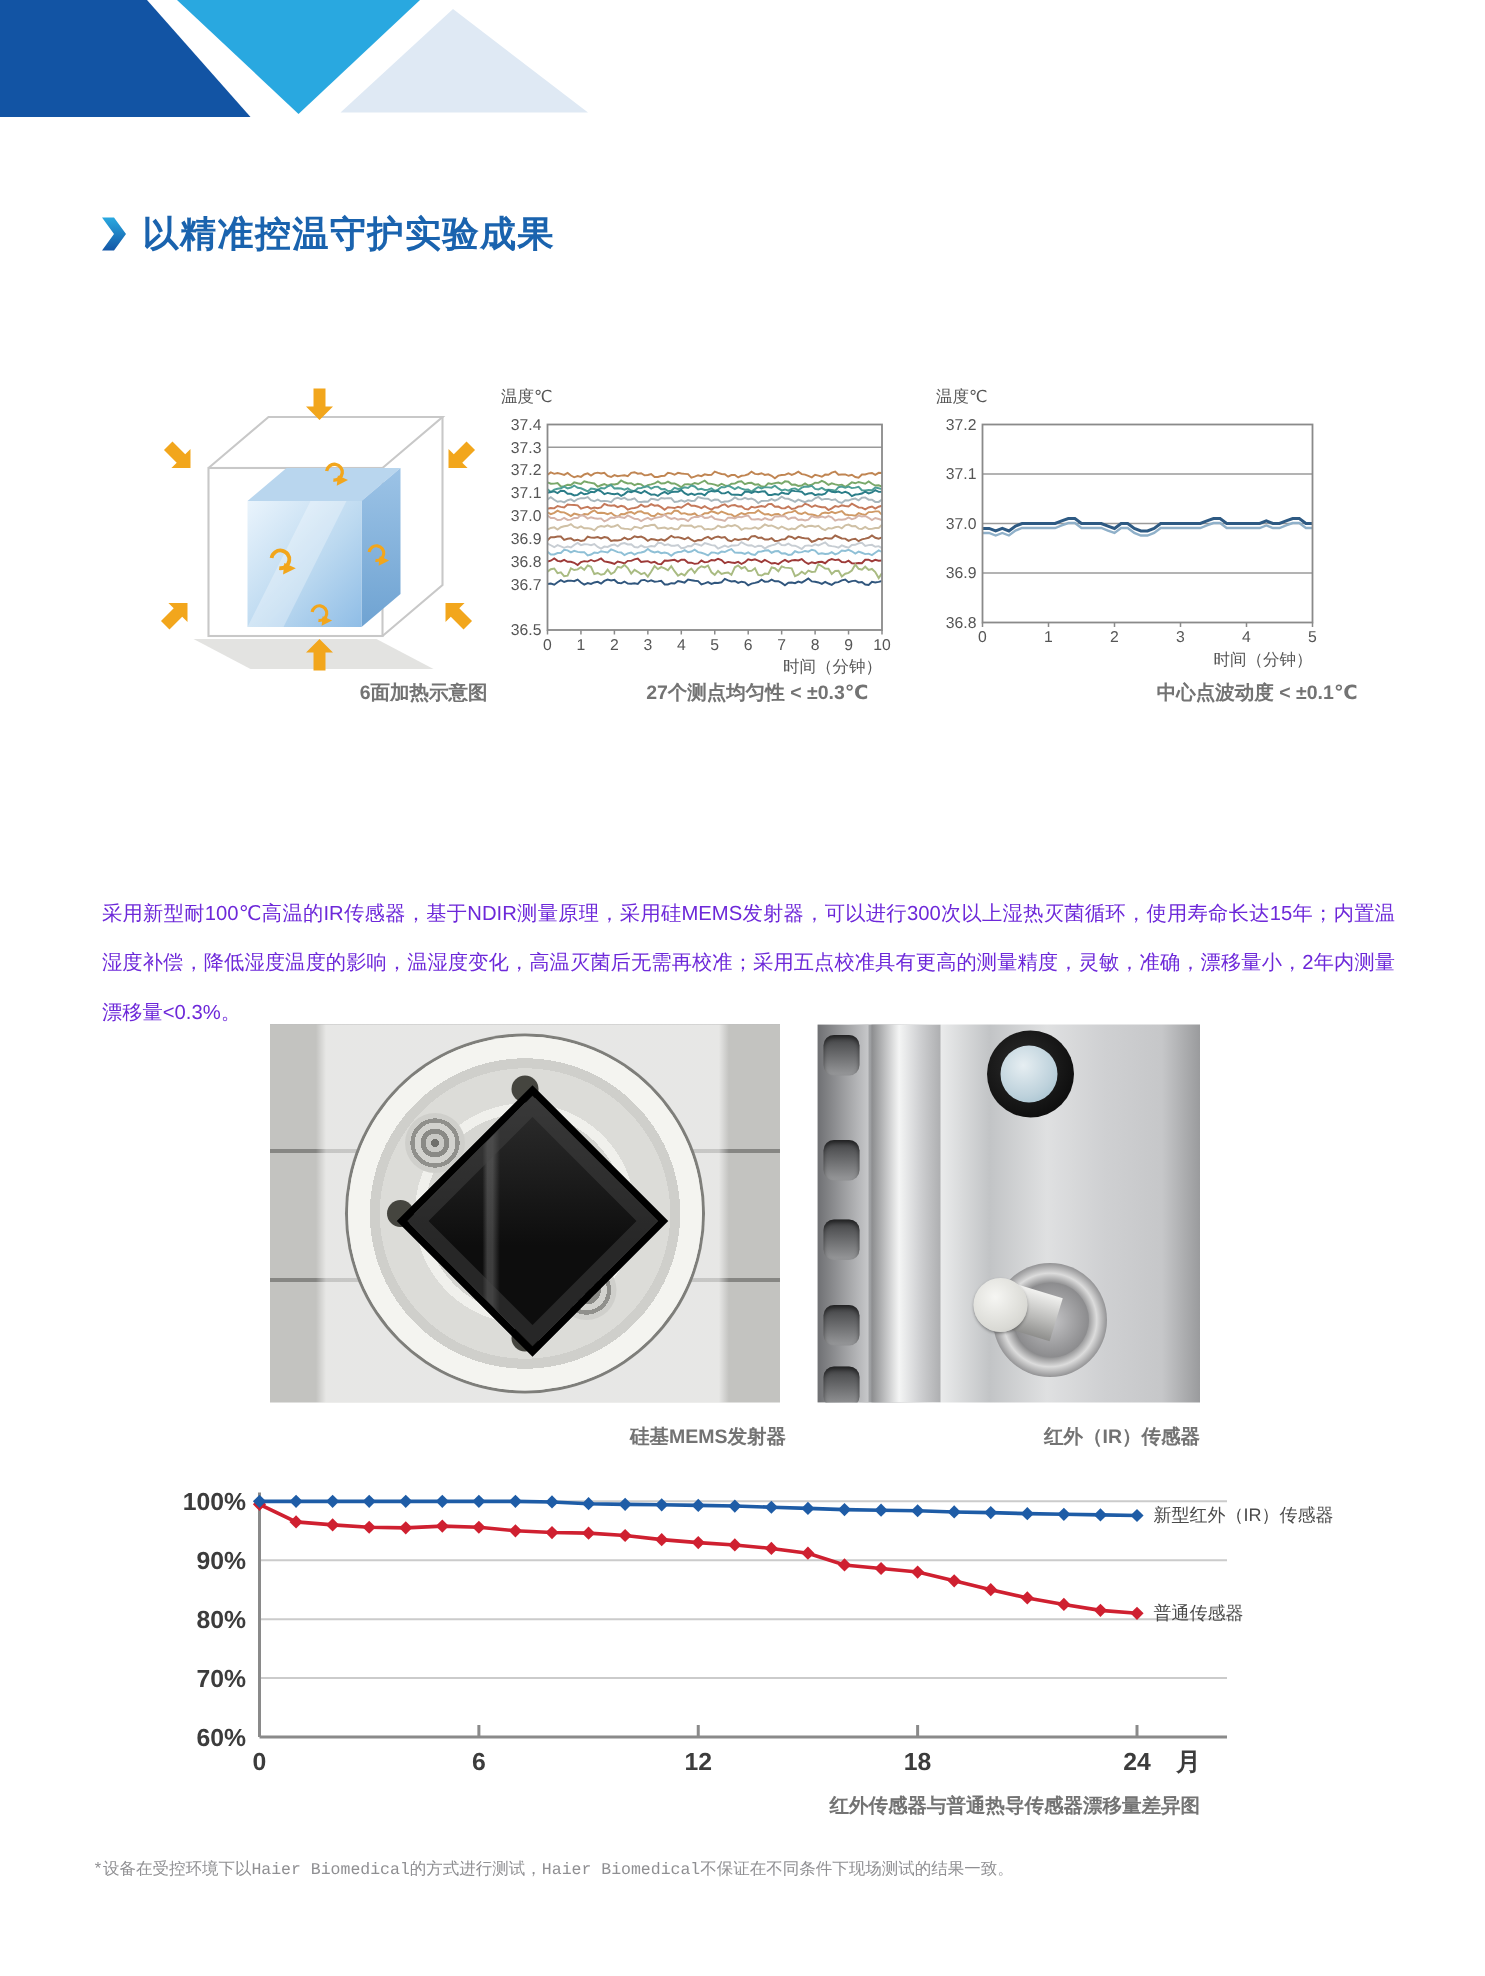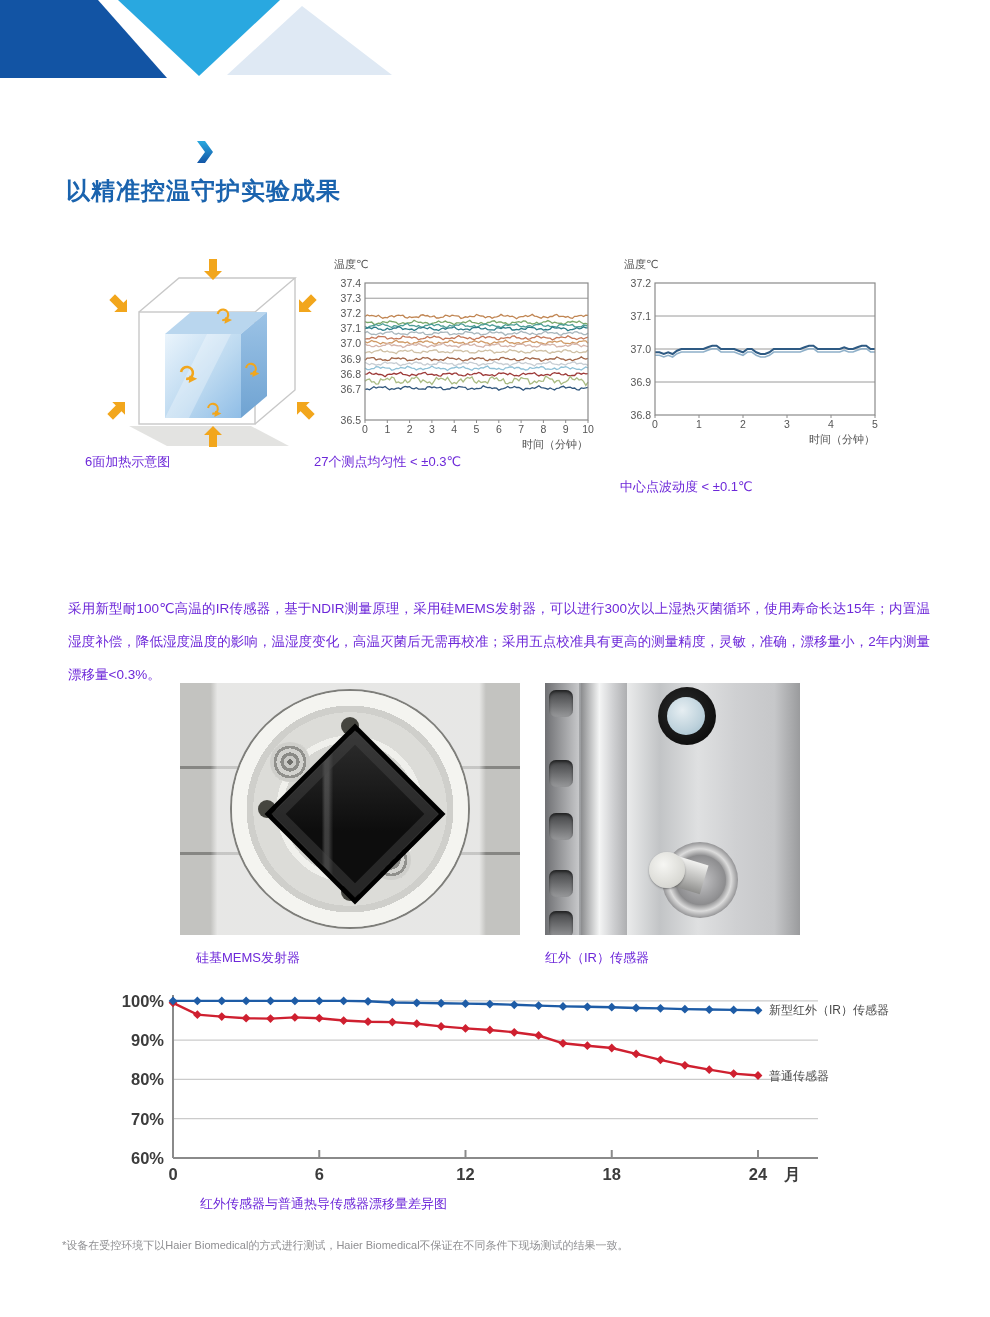--- a/index.html
+++ b/index.html
@@ -4,36 +4,36 @@
 <style>
   html,body{margin:0;padding:0;background:#fff;}
   .page{position:relative;width:990px;height:1317px;background:#fff;overflow:hidden;
         font-family:"Liberation Sans","DejaVu Sans",sans-serif;}
   .abs{position:absolute;}
 
   
   .hdr{left:0;top:0;}
 
   
-  .sec-title{position:absolute;display:flex;align-items:center;gap:11px;flex-direction:column;}
+  .sec-title{position:absolute;display:flex;align-items:center;gap:11px;}
   .sec-title h2{margin:0;font-size:24px;font-weight:600;color:#1a63ae;letter-spacing:1px;}
   .sec-title sub{font-size:14px;}
 
   .p1{left:68px;top:197px;width:700px;font-size:13px;color:#57575a;}
   .p2{left:68px;top:578px;width:862px;font-size:13.5px;line-height:33px;color:#6d28d9;text-align:justify;}
 
-  .cap{position:absolute;color:#6d28d9;font-weight:normal;font-size:13px;text-align:left;}
+  .cap{position:absolute;color:#737373;font-weight:bold;font-size:13px;text-align:right;}
   .cap1{left:85px;top:453px;width:240px;}
   .cap2{left:314px;top:453px;width:265px;}
-  .cap3{left:620px;top:453px;width:285px;margin-top:25px;}
-  .pcap1{left:196px;top:949px;width:340px;}
+  .cap3{left:620px;top:453px;width:285px;}
+  .pcap1{left:184px;top:949px;width:340px;}
   .pcap2{left:545px;top:949px;width:255px;}
   .ccap{left:200px;top:1195px;width:600px;}
 
-  .footnote{left:62px;top:1238px;width:870px;font-size:11px;color:#8f8f92;}
+  .footnote{left:62px;top:1238px;width:870px;font-size:11px;color:#8f8f92;font-family:Liberation Mono, monospace;}
 
   svg text{font-family:"Liberation Sans","DejaVu Sans",sans-serif;}
   .tick{font-size:10.5px;fill:#555;}
   .axlbl{font-size:11px;fill:#555;}
   .tick3{font-size:16.5px;fill:#3c3c3c;font-weight:600;}
   .endlbl{font-size:12px;fill:#4a4a4a;}
 
   
   .photo1{left:180px;top:683px;width:340px;height:252px;overflow:hidden;
     background:

